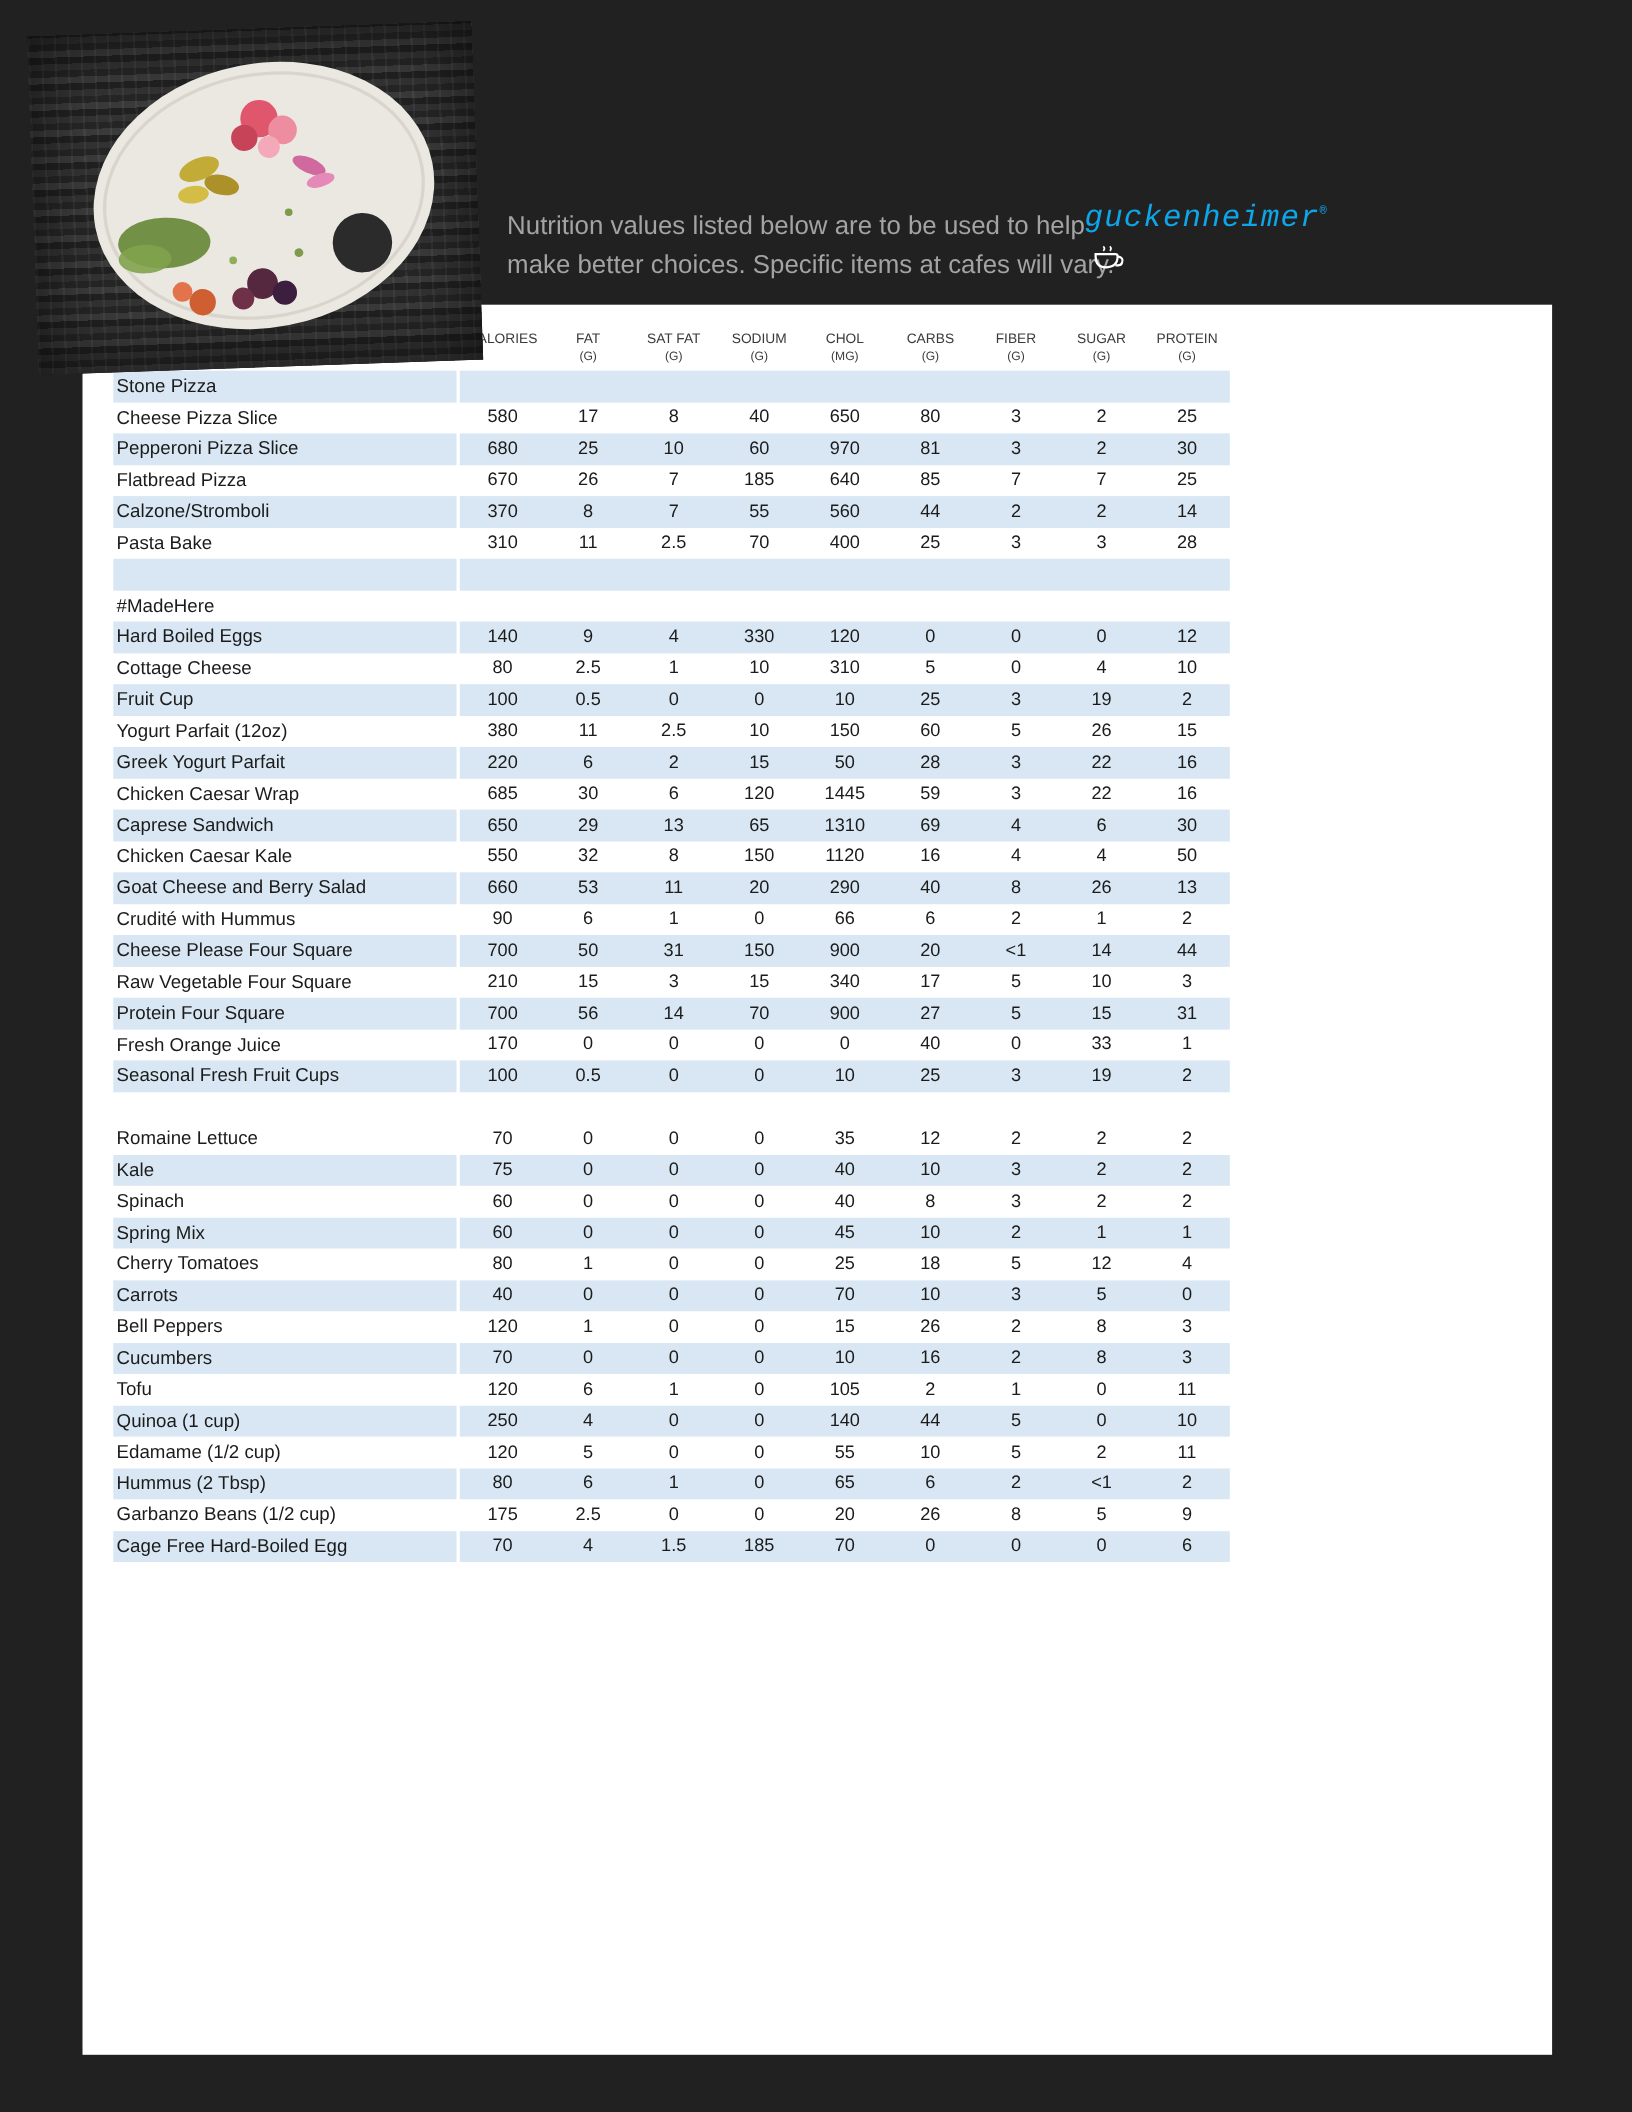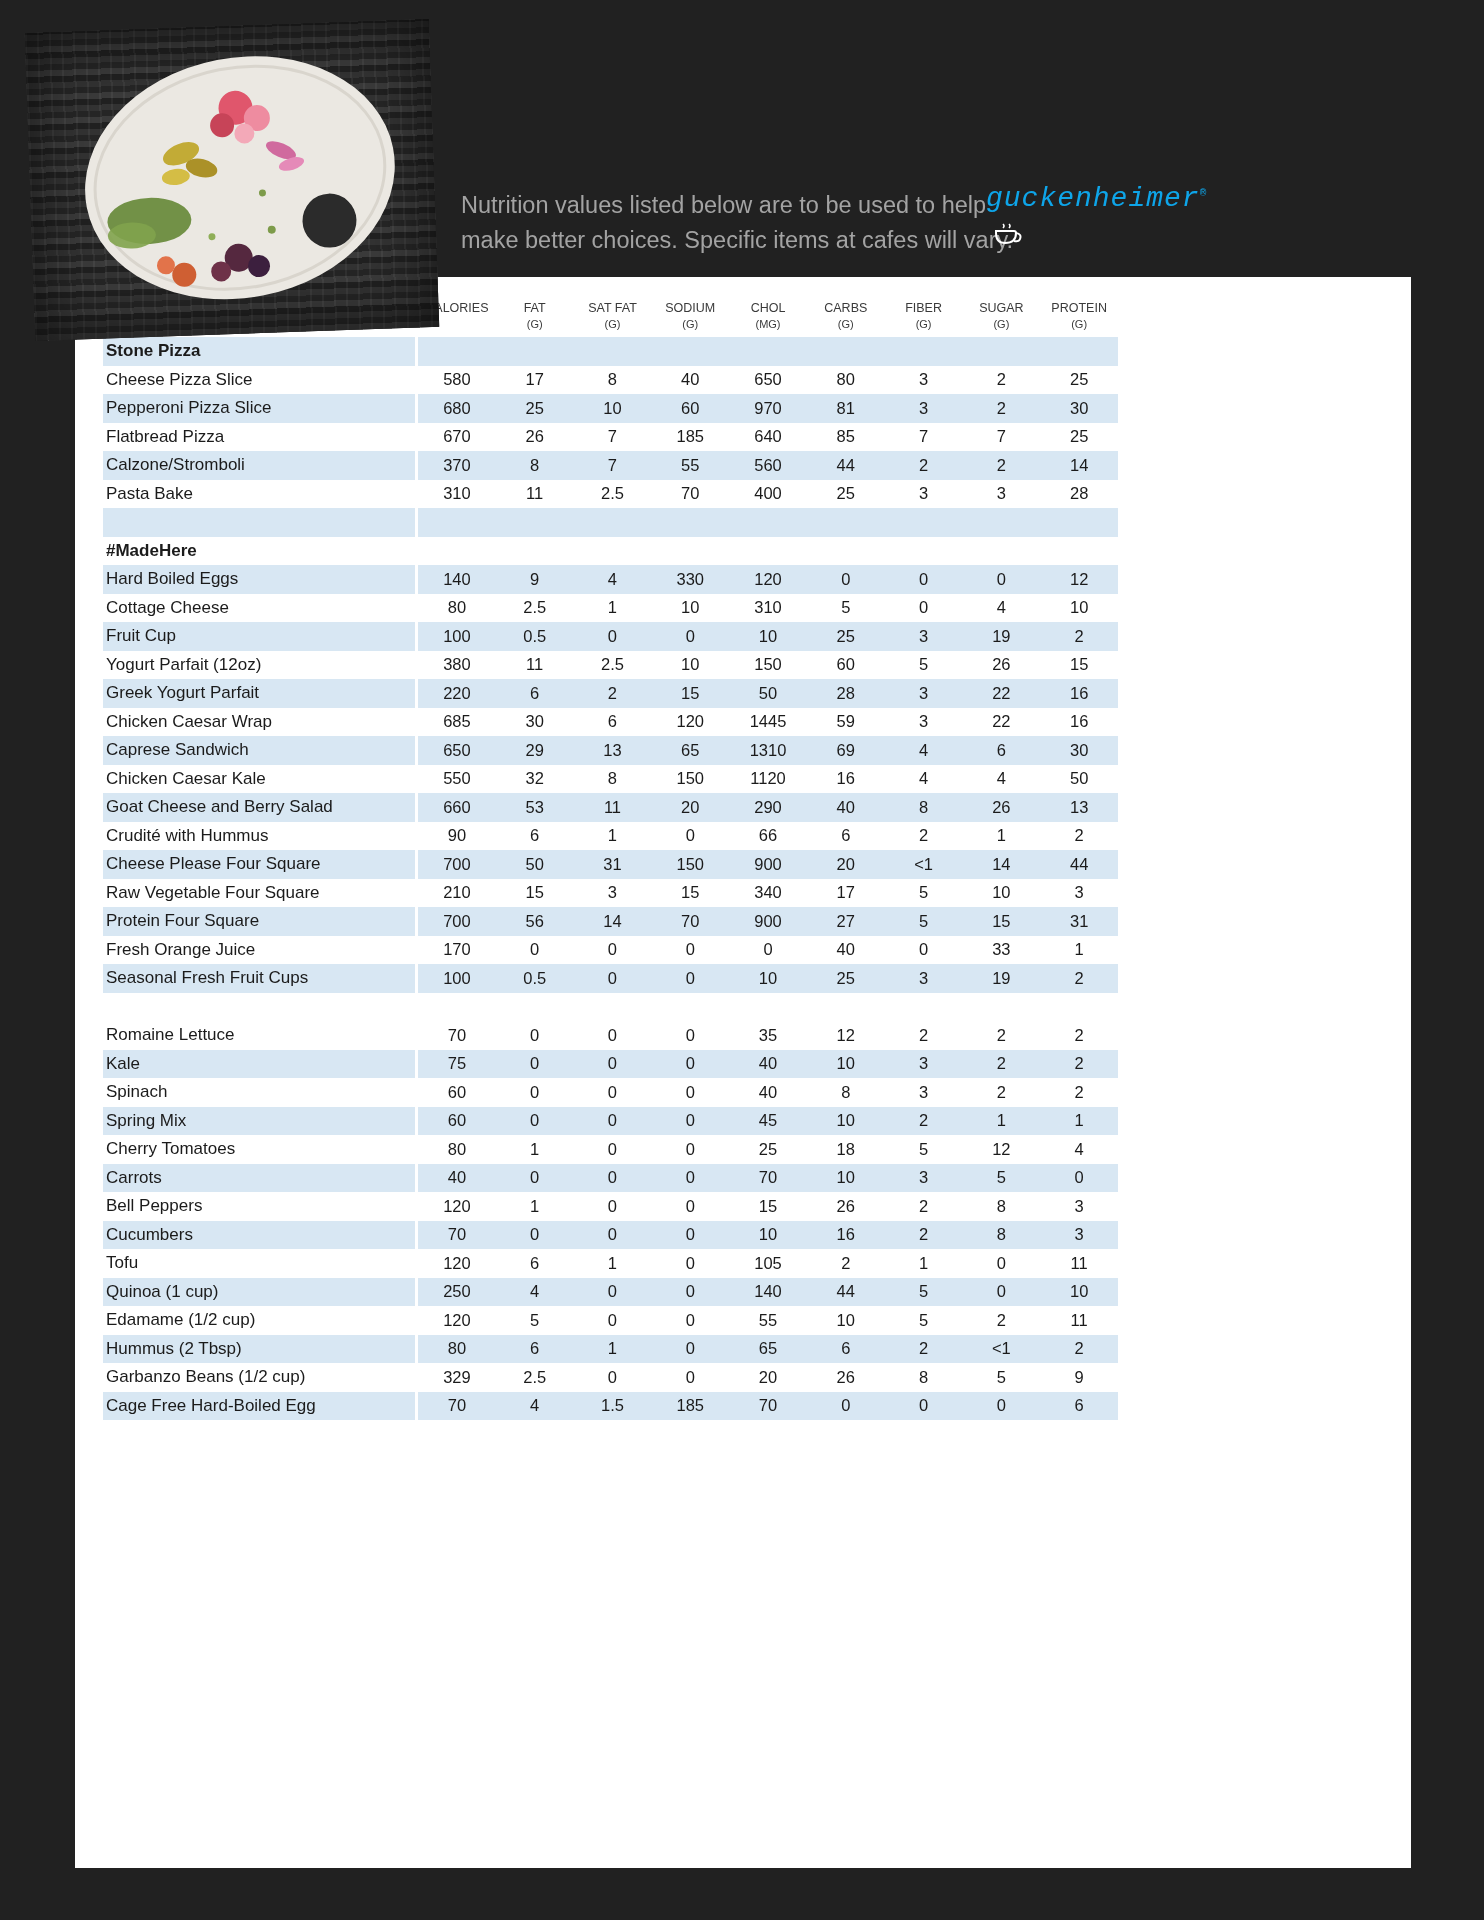--- a/index.html
+++ b/index.html
@@ -34,21 +34,21 @@
   .gap{width:3px}
   .vals{width:700px;display:flex}
   .col{flex:1;text-align:center}
   .th{font-size:12.5px;color:#3a3a3a;padding-top:8px;line-height:14px}
   .th-unit{font-size:11px;margin-top:2px;color:#3a3a3a}
   .trow{display:flex;height:28.5px}
   .trow .cell{display:flex;align-items:center}
   .trow .name-col{padding-left:3px;font-size:17px;color:#1b1b1b}
   .trow .col{justify-content:center;font-size:16.5px;color:#1b1b1b}
   .trow.stripe .name-col,.trow.stripe .vals{background:#d8e7f3}
-  .bold{font-weight:bold}
+  .bold{font-weight:normal}
 </style>
 </head>
 <body>
 
 <div class="canvas">
 
   <div class="page">
     <div class="table">
       <div class="thead">
           <div class="th name-col"></div>
@@ -630,21 +630,21 @@
               <div class="cell col">6</div>
               <div class="cell col">2</div>
               <div class="cell col">&lt;1</div>
               <div class="cell col">2</div>
             </div>
           </div>
           <div class="trow">
             <div class="cell name-col">Garbanzo Beans  (1/2 cup)</div>
             <div class="gap"></div>
             <div class="vals">
-              <div class="cell col">329</div>
+              <div class="cell col">175</div>
               <div class="cell col">2.5</div>
               <div class="cell col">0</div>
               <div class="cell col">0</div>
               <div class="cell col">20</div>
               <div class="cell col">26</div>
               <div class="cell col">8</div>
               <div class="cell col">5</div>
               <div class="cell col">9</div>
             </div>
           </div>

